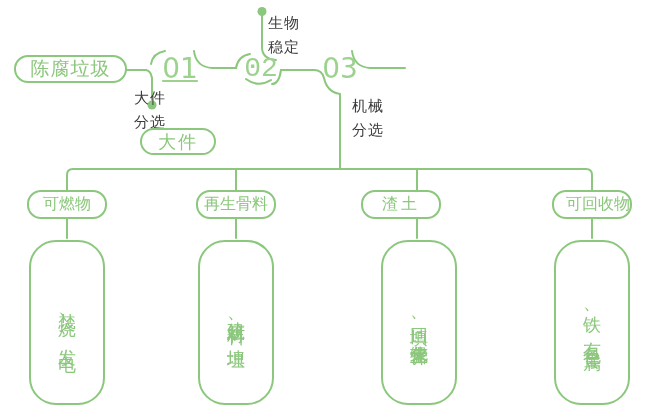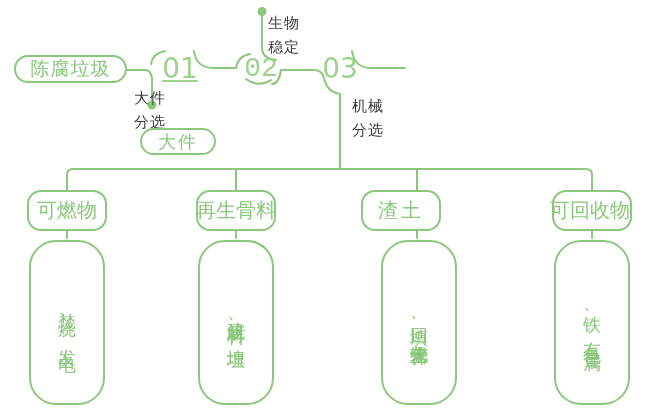--- a/index.html
+++ b/index.html
@@ -16,21 +16,21 @@
   #wires path{stroke:var(--green);stroke-width:2;fill:none;stroke-linecap:round;}
   #wires circle{fill:var(--green);}
   .pill{
     position:absolute;border:2px solid var(--green);border-radius:16px;
     display:flex;align-items:center;justify-content:center;
     color:var(--green);background:#fff;box-sizing:border-box;
     white-space:nowrap;
   }
   .pill.source{left:14px;top:55px;width:113px;height:28px;font-size:19px;letter-spacing:1px;}
   .pill.bulky{left:140px;top:128px;width:76px;height:27px;font-size:18px;letter-spacing:2px;}
-  .pill.branch{top:190px;width:80px;height:41px;font-size:20px;border-radius:14px;}
+  .pill.branch{top:190px;width:80px;height:29px;font-size:16px;border-radius:14px;}
   .pill.branch.b1{left:27px;}
   .pill.branch.b2{left:196px;letter-spacing:0;}
   .pill.branch.b3{left:361px;letter-spacing:3px;}
   .pill.branch.b4{left:552px;justify-content:flex-end;}
   .stepnum{
     position:absolute;top:52px;width:48px;text-align:center;
     font-size:28px;line-height:34px;color:var(--num-green);font-weight:400;
   }
   .stepnum.n1{left:156px;text-decoration:underline;}
   .stepnum.n2{left:237px;font-family:Liberation Mono, monospace;}

